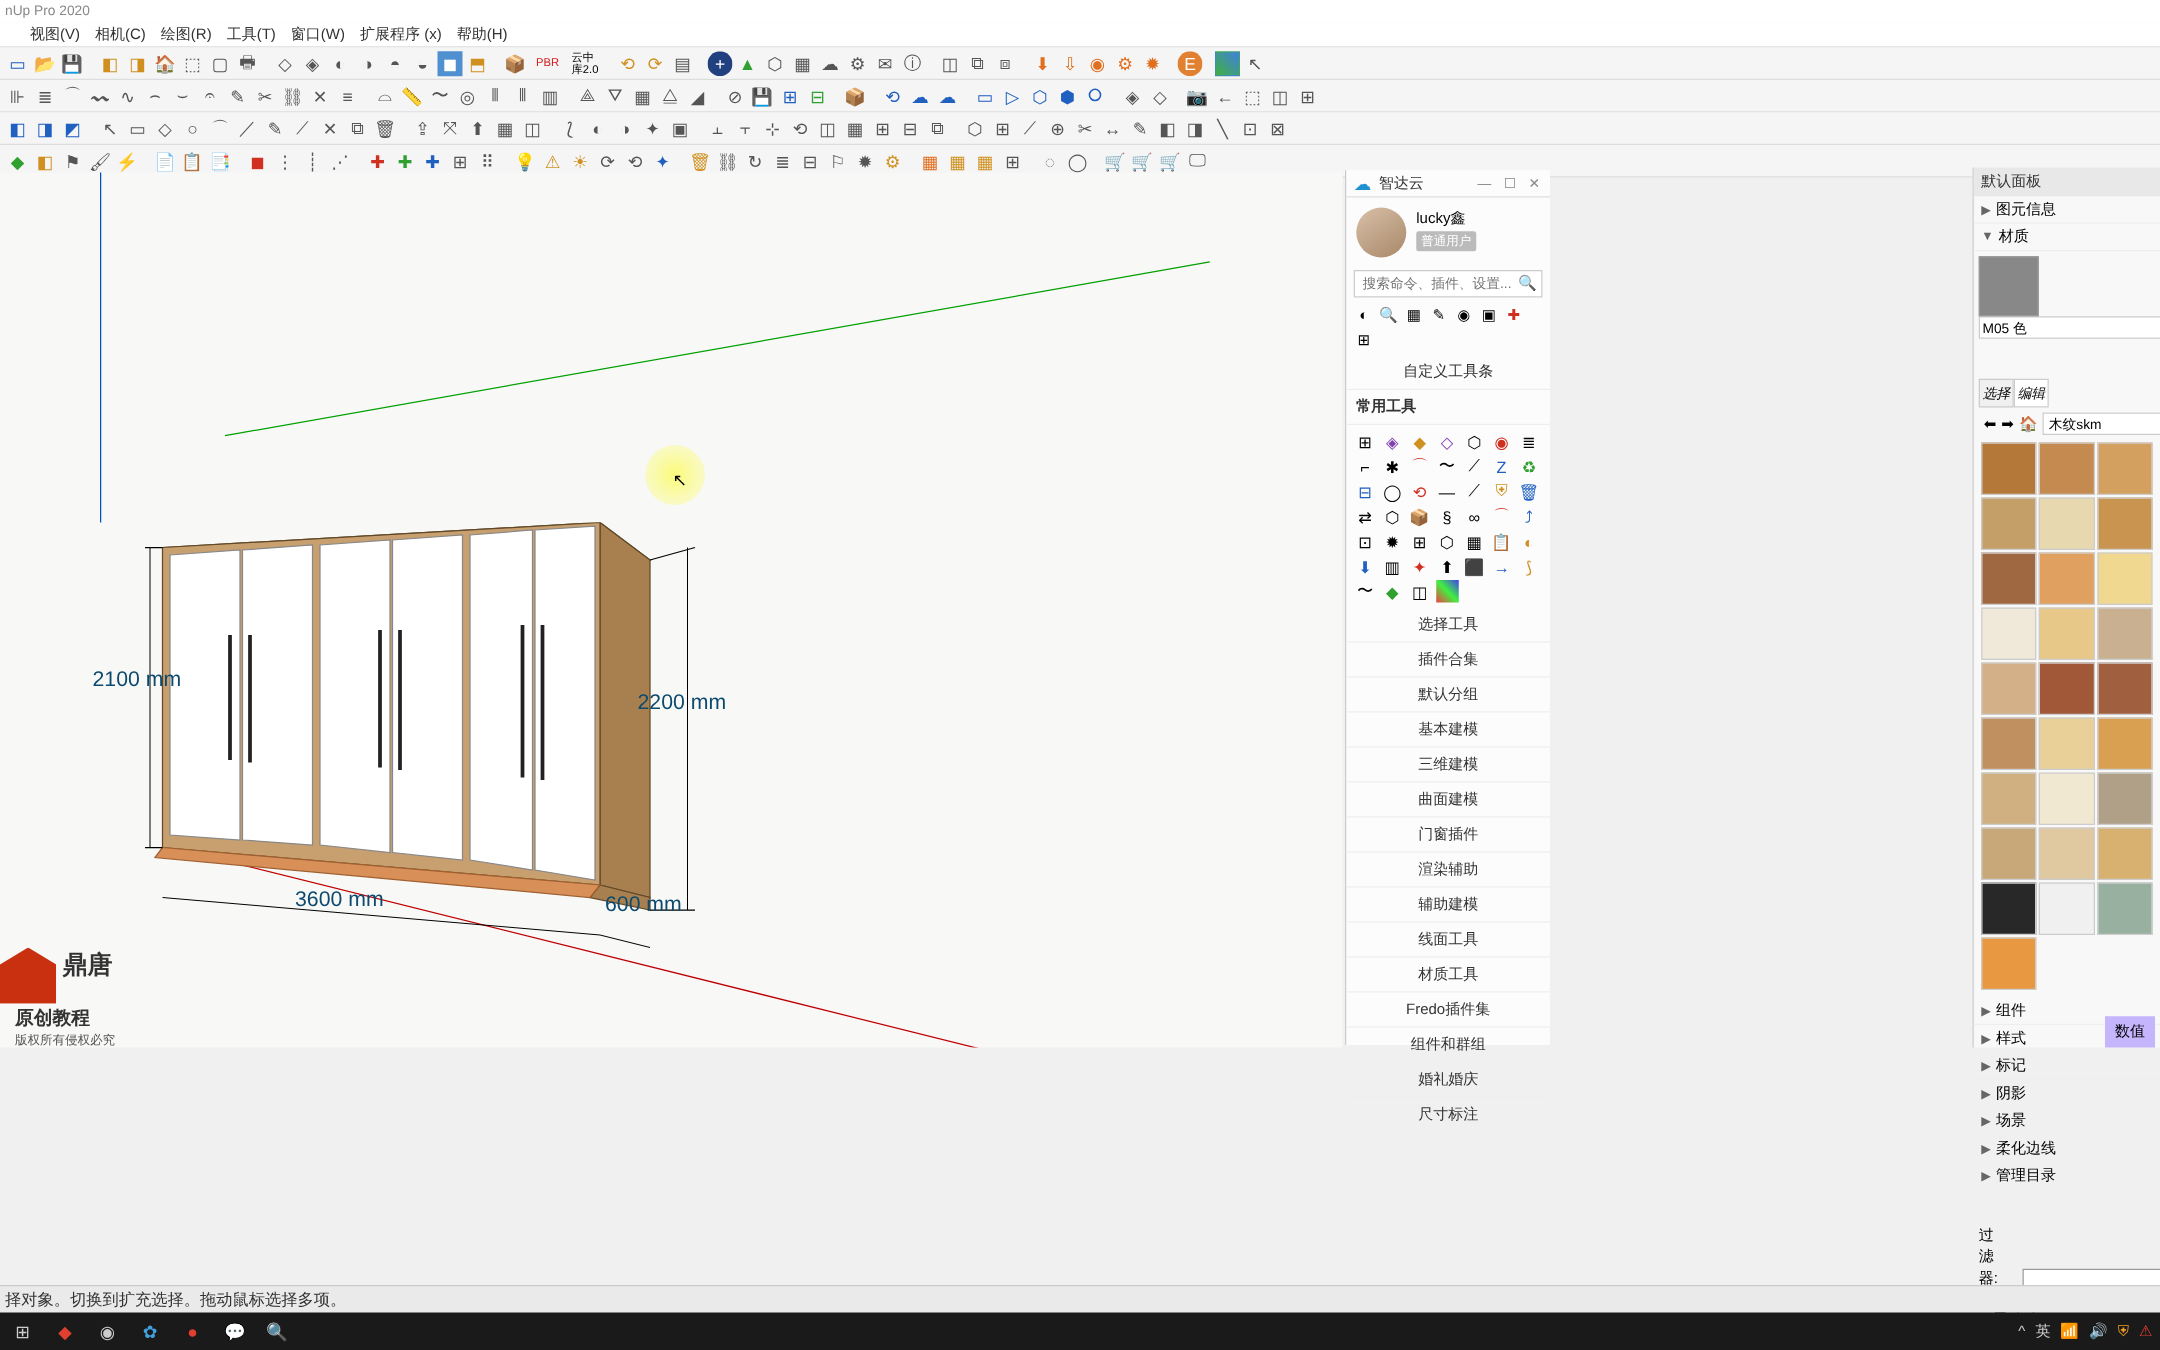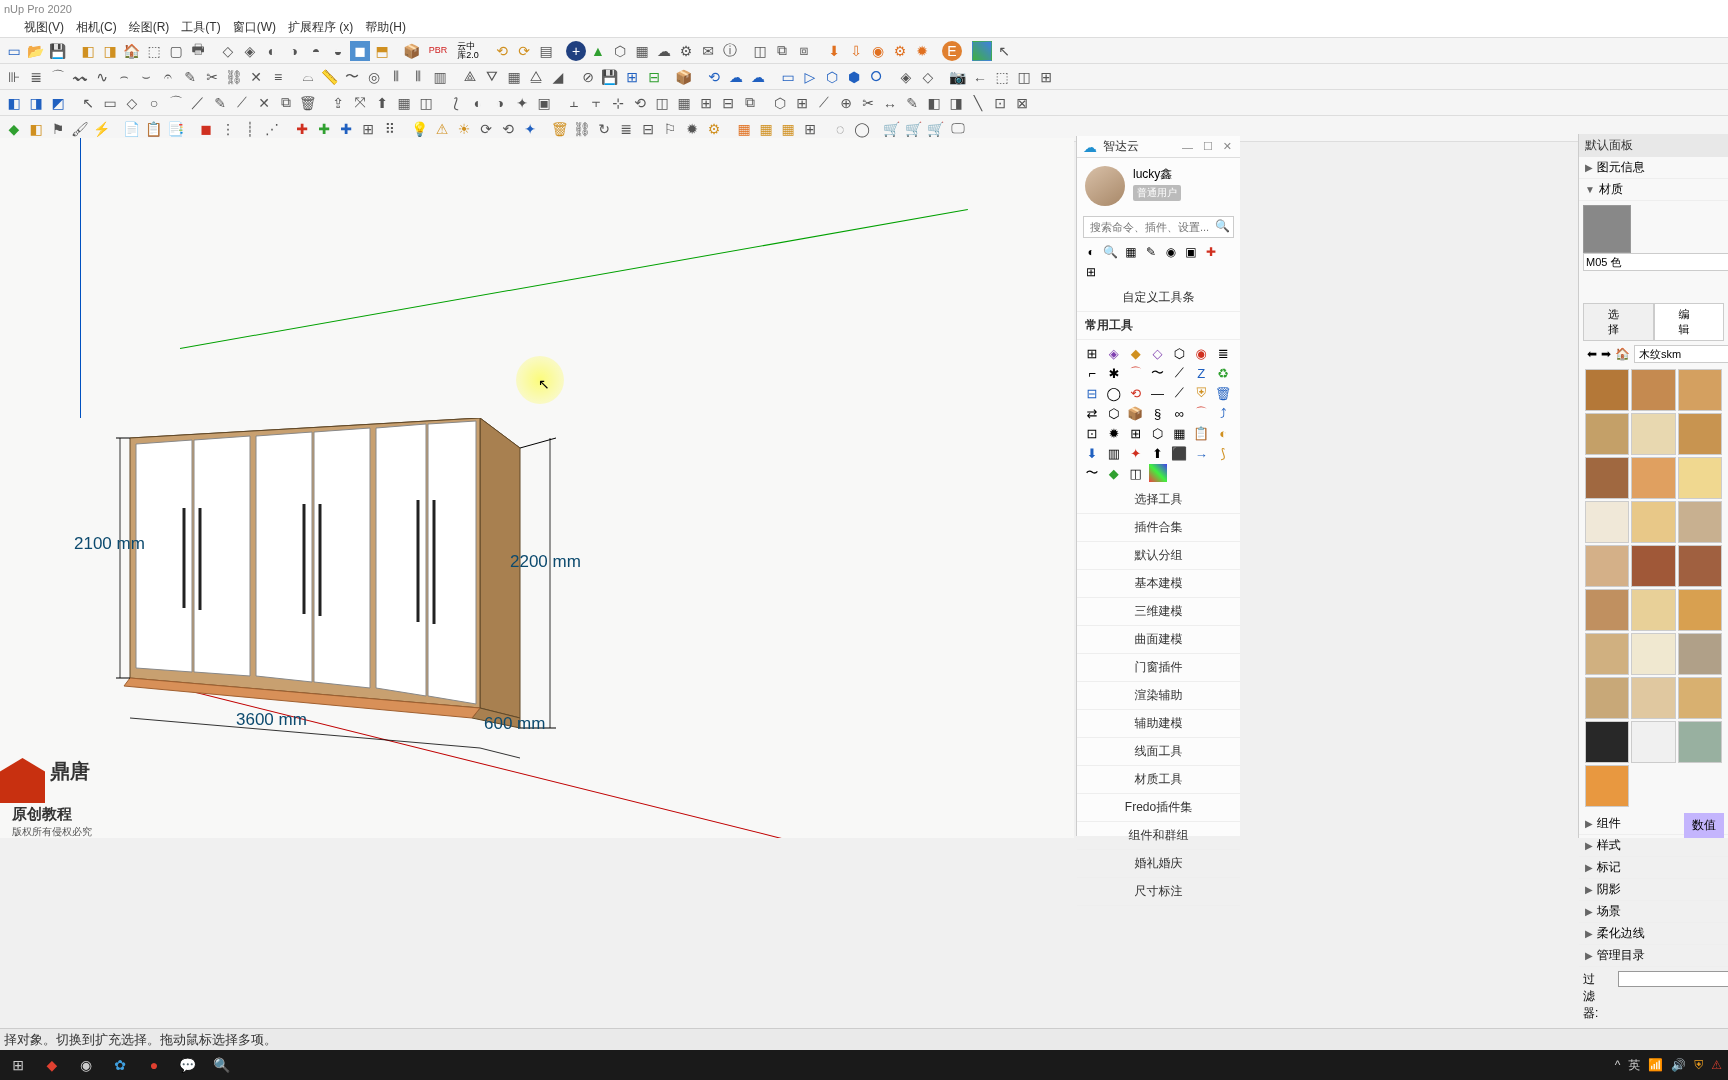--- a/index.html
+++ b/index.html
@@ -55,27 +55,27 @@
 .side-grid .g { width: 18px; height: 18px; display: flex; align-items: center; justify-content: center; font-size: 13px; cursor: pointer; }
 
 .right-panel { position: absolute; top: 134px; right: 0; width: 150px; height: 704px; background: #f8f8f8; border-left: 1px solid #ccc; font-size: 12px; }
 .rp-title { background: #e8e8e8; padding: 3px 6px; font-size: 12px; color: #333; }
 .rp-row { padding: 2px 6px; display: flex; align-items: center; gap: 4px; border-bottom: 1px solid #eee; cursor: pointer; }
 .rp-row .arr { font-size: 10px; color: #666; }
 .rp-mat { padding: 4px; }
 .rp-swatch { width: 48px; height: 48px; background: #888; float: left; margin-right: 6px; border: 1px solid #999; }
 .rp-matname { font-size: 11px; padding: 2px; border: 1px solid #ccc; background: #fff; display: block; }
 .rp-tabs { display: flex; clear: both; margin-top: 4px; }
-.rp-tab { padding: 3px 24px; border: 1px solid #ccc; background: #fff; font-size: 11px; cursor: pointer; }
+.rp-tab { padding: 3px 2px; border: 1px solid #ccc; background: #fff; font-size: 11px; cursor: pointer; font-style: italic; }
 .rp-tab.active { background: #f0f0f0; }
 .rp-nav { display: flex; align-items: center; gap: 4px; padding: 4px; }
 .rp-nav input { flex: 1; border: 1px solid #ccc; height: 18px; font-size: 11px; padding: 0 4px; }
 .rp-tex-grid { display: grid; grid-template-columns: repeat(3, 1fr); gap: 2px; padding: 2px; }
 .rp-tex { height: 42px; border: 1px solid #ccc; }
-.rp-filter { padding: 4px; display: flex; align-items: flex-start; gap: 20px; }
+.rp-filter { padding: 4px; display: flex; align-items: flex-end; gap: 20px; margin-top: 24px; }
 .rp-filter input { flex: 1; border: 1px solid #999; height: 16px; font-size: 11px; }
 .rp-tree { padding: 2px 6px; font-size: 11px; }
 .rp-tree-row { display: flex; align-items: center; gap: 6px; padding: 1px 0; }
 .eye { font-size: 11px; color: #555; }
 .sq { width: 8px; height: 8px; background: #333; display: inline-block; }
 .rp-count { position: absolute; bottom: 0; right: 4px; padding: 4px 8px; font-size: 12px; background: #c4b5fd; text-align: center; }
 
 .taskbar { position: absolute; bottom: 0; left: 0; width: 100%; height: 30px; background: #1a1a1a; display: flex; align-items: center; padding: 0 6px; gap: 10px; }
 .taskbar .tb-ic { width: 24px; height: 24px; display: flex; align-items: center; justify-content: center; color: #ccc; font-size: 14px; }
 .taskbar .tb-right { margin-left: auto; display: flex; gap: 8px; color: #ccc; font-size: 12px; align-items: center; }

